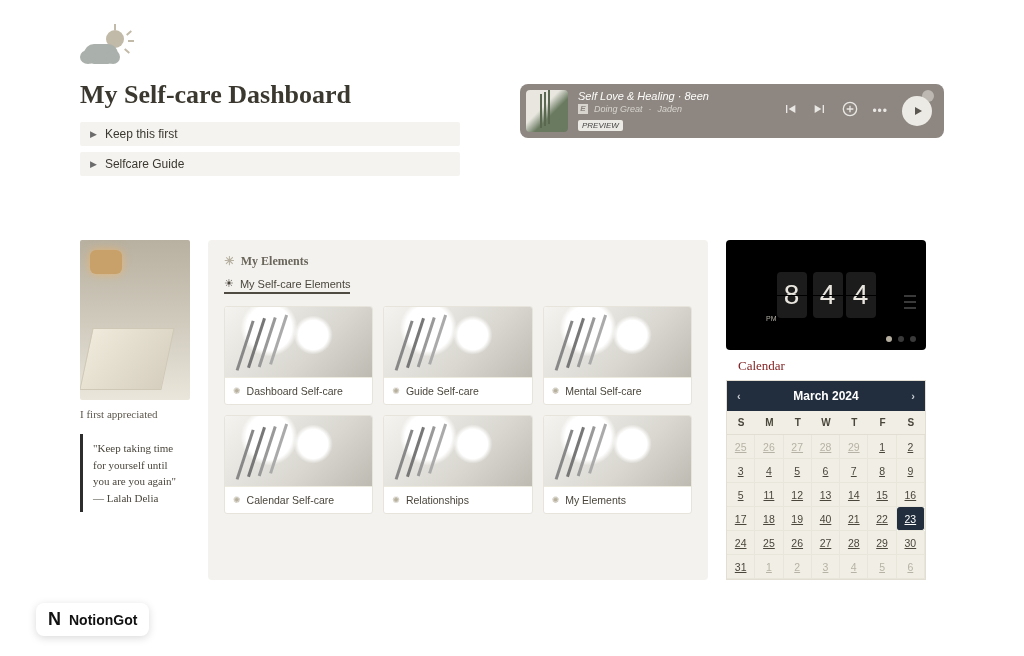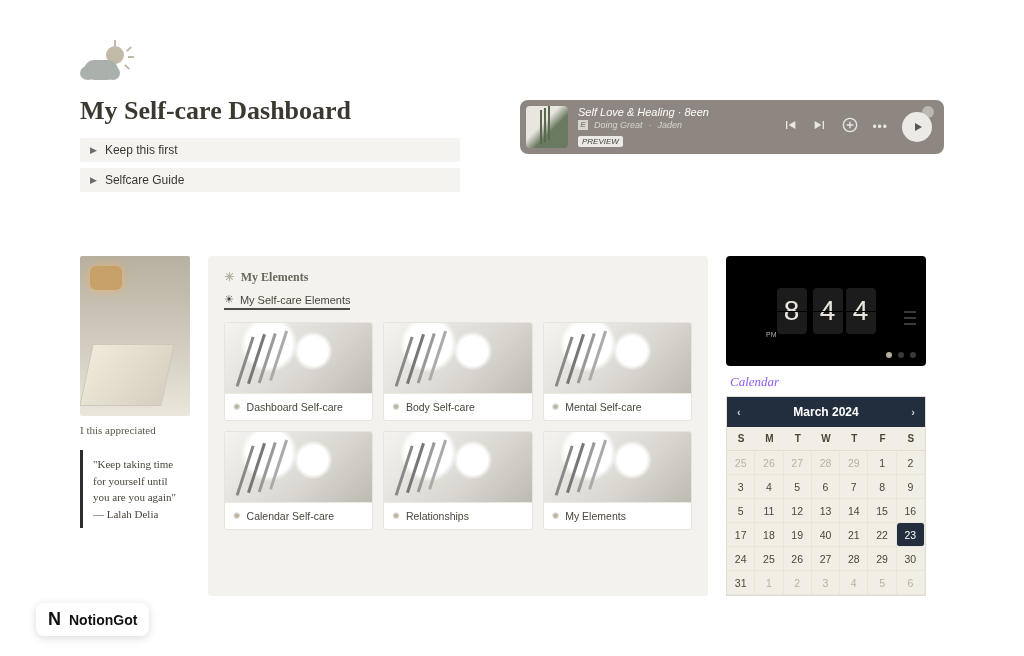--- a/index.html
+++ b/index.html
@@ -6,21 +6,21 @@
   body {
     font-family: -apple-system, BlinkMacSystemFont, "Segoe UI", Helvetica, Arial, sans-serif;
     background: #fff;
     color: #37352f;
     width: 1024px;
     height: 656px;
     overflow: hidden;
     position: relative;
   }
   .page {
-    padding: 46px 80px 0 80px;
+    padding: 30px 80px 0 80px;
   }
   
   .weather-icon {
     width: 50px; height: 40px; position: relative; margin-bottom: 10px; margin-left: 4px;
   }
   .sun { position:absolute; left:22px; top:0; width:18px; height:18px; background:#c2baa8; border-radius:50%; }
   .ray { position:absolute; background:#c2baa8; }
   .cloud { position:absolute; left:0; top:14px; width:34px; height:20px; background:#aab0ac; border-radius:12px; }
   .cloud::before { content:""; position:absolute; left:-4px; top:6px; width:16px; height:14px; background:#aab0ac; border-radius:50%; }
   .cloud::after { content:""; position:absolute; left:22px; top:6px; width:14px; height:14px; background:#aab0ac; border-radius:50%; }
@@ -81,27 +81,27 @@
   .clock { width:200px; height:110px; background:#000; border-radius:4px; position:relative; display:flex; align-items:center; justify-content:center; gap:6px;}
   .flip-group { display:flex; gap:3px; }
   .flip { width:30px; height:46px; background:#1c1c1c; border-radius:4px; color:#e8e6de; font-family:"Arial Black",sans-serif; font-size:28px; display:flex; align-items:center; justify-content:center; position:relative;}
   .flip::after { content:""; position:absolute; left:0; right:0; top:50%; height:1px; background:#000;}
   .clock-pm { position:absolute; left:40px; bottom:28px; font-size:7px; color:#b2aea3;}
   .clock-dots { position:absolute; right:10px; bottom:8px; display:flex; gap:6px;}
   .clock-dots span{ width:6px;height:6px;border-radius:50%; background:#3a3a3a;}
   .clock-dots span.on{ background:#b5afa0;}
   .clock-bars { position:absolute; right:10px; top:50%; display:flex; flex-direction:column; gap:4px;}
   .clock-bars i { width:12px; height:2px; background:#3a3a3a; display:block;}
-  .cal-title { font-family: Georgia, serif; font-style:italic; font-size:13px; color:#8b5cf6; margin:8px 4px 6px;}
+  .cal-title { font-family: Georgia, serif; font-size:13px; color:#7f1d1d; margin:8px 12px 6px;}
   .calendar { width:200px; border:1px solid #e2ded3; }
   .cal-header { background:#222e3d; color:#fff; height:30px; display:flex; align-items:center; justify-content:space-between; padding:0 10px; font-size:12px; font-weight:bold;}
   .cal-arrow { cursor:pointer; font-size:11px; color:#c8cdd5;}
   .cal-grid { display:grid; grid-template-columns:repeat(7,1fr); }
   .cal-dow { background:#f1eee5; text-align:center; font-size:10px; font-weight:bold; color:#4a463c; padding:6px 0; border-bottom:1px solid #e2ded3;}
-  .cal-day { background:#f1eee5; text-align:center; font-size:10.5px; color:#4a463c; height:24px; line-height:24px; border-right:1px solid #e8e5da; border-bottom:1px solid #e8e5da; cursor:pointer;}
+  .cal-day { background:#f1eee5; text-align:center; font-size:10.5px; color:#4a463c; height:24px; line-height:24px; border-right:1px solid #e8e5da; border-bottom:1px solid #e8e5da; cursor:pointer;text-decoration:underline;}
   .cal-day.out { color:#b6b2a5;}
   .cal-day.today { background:#222e3d; color:#fff; border-radius:3px;}
   
   .badge { position:absolute; left:36px; bottom:20px; background:#fff; border-radius:8px; box-shadow:0 2px 8px rgba(0,0,0,.15); padding:6px 12px; display:flex; align-items:center; gap:8px; font-weight:bold; font-size:14px; color:#111;}
   .badge-n { font-family:"Arial Black",sans-serif; font-size:18px;}
 </style>
 </head>
 <body>
 
 <div class="page">
@@ -158,21 +158,21 @@
           </span>
       </div>
       <div class="sp-logo"></div>
     </div>
   </div>
 
   <div class="columns">
 
     <div class="col-left">
       <div class="photo"></div>
-      <div class="feel">I this appreciated</div>
+      <div class="feel">I first appreciated</div>
       <div class="quote-block">"Keep taking time for yourself until you are you again"       — Lalah Delia</div>
     </div>
 
     <div class="col-mid">
       <div class="mid-head">
         <span class="mid-head-icon">☀︎</span>
         <span>My Elements</span>
       </div>
       <div class="tab-row">
         <span>☀︎</span>
@@ -184,21 +184,21 @@
             <div class="card-img"></div>
             <div class="card-label">
               <span class="card-dot">✺</span>
               <span>Dashboard Self-care</span>
             </div>
           </div>
           <div class="card">
             <div class="card-img"></div>
             <div class="card-label">
               <span class="card-dot">✺</span>
-              <span>Body Self-care</span>
+              <span>Guide Self-care</span>
             </div>
           </div>
           <div class="card">
             <div class="card-img"></div>
             <div class="card-label">
               <span class="card-dot">✺</span>
               <span>Mental Self-care</span>
             </div>
           </div>
           <div class="card">

